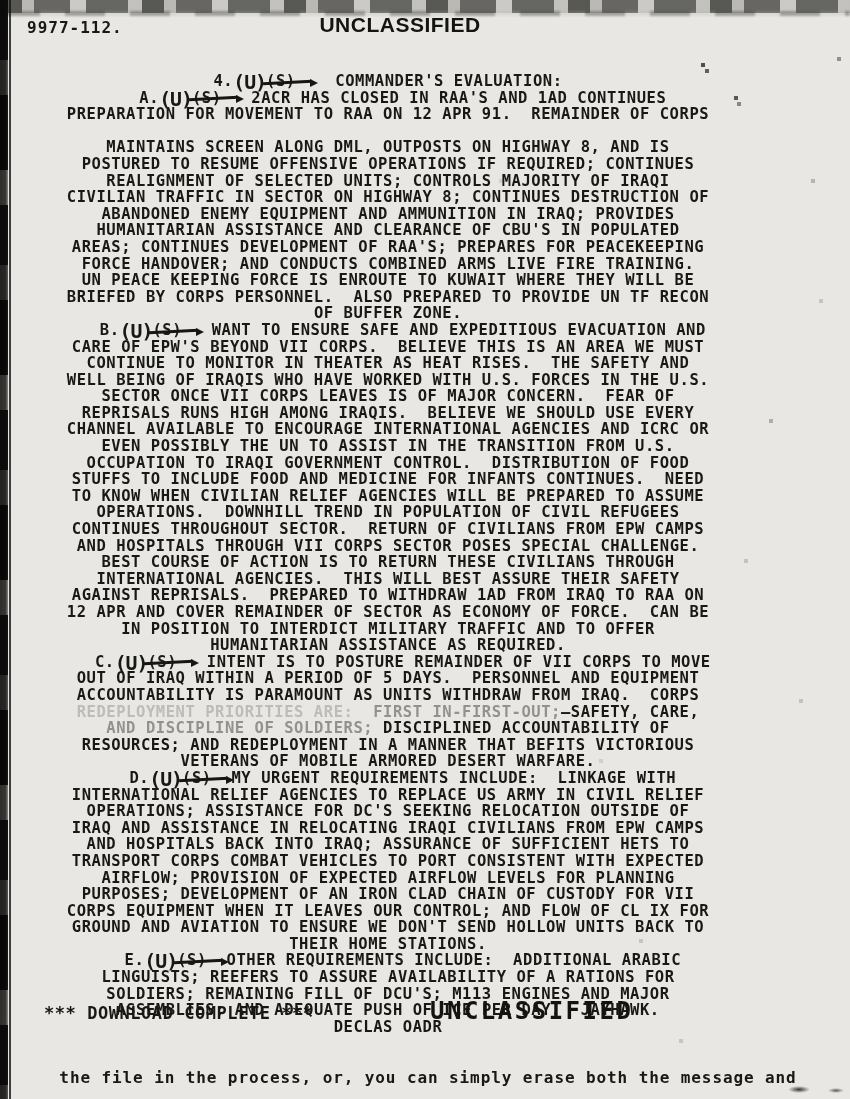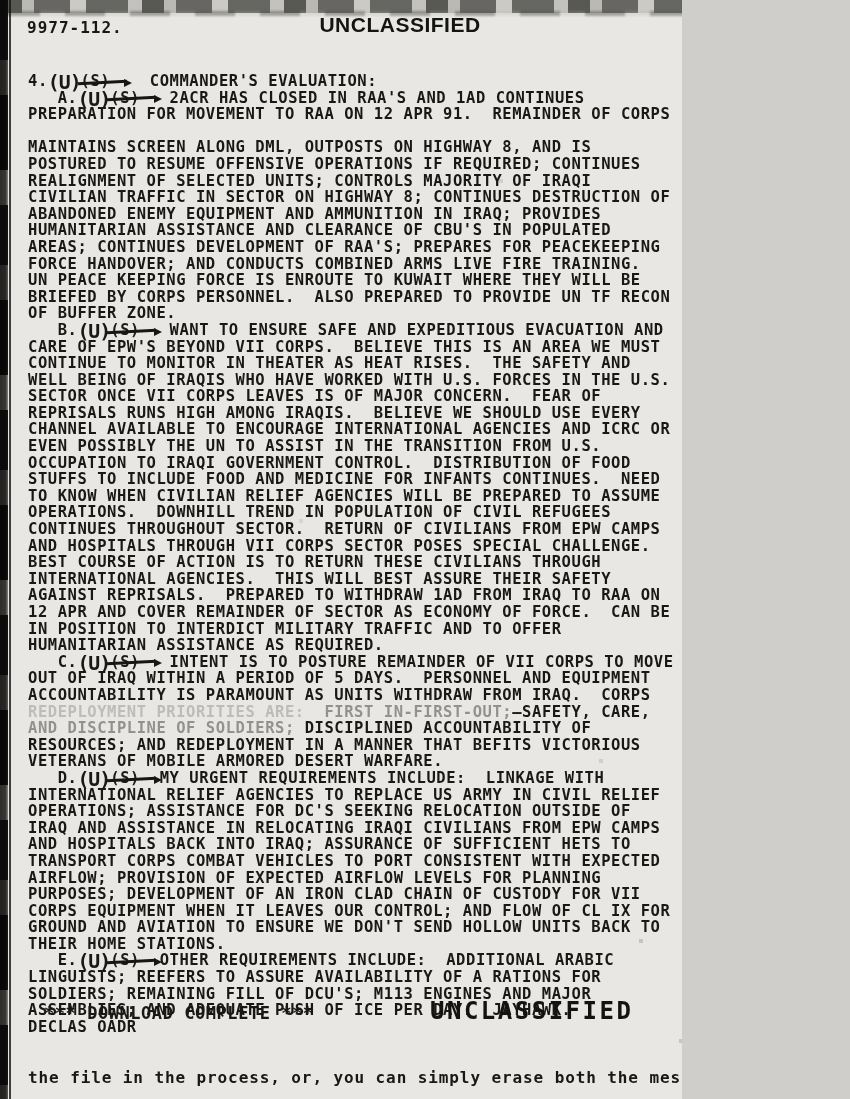--- a/index.html
+++ b/index.html
@@ -1,18 +1,18 @@
 <!DOCTYPE html>
 <html><head>
 <meta charset="utf-8">
 <style>
   html,body{margin:0;padding:0;background:#cfcecb;}
   .page{
     position:relative;
-    width:682px;height:1099px;
+    width:850px;height:1099px;
     background:#e8e7e3;
     overflow:hidden;
     font-family:"DejaVu Sans Mono", monospace;
     color:#181816;
   }
   
   .speckles{position:absolute;top:0;left:0;width:2px;height:2px;background:transparent;
     box-shadow:
       702px 64px 0 1px rgba(40,40,38,.8),
       706px 70px 0 1px rgba(40,40,38,.7),
@@ -70,21 +70,21 @@
     font-family:"Liberation Sans", sans-serif;
     font-size:21px;font-weight:bold;letter-spacing:.5px;
     color:#141412;
   }
   
   .body-text{
     position:absolute;left:28px;top:37px;width:720px;
     font-size:15.5px;font-weight:bold;letter-spacing:.55px;
     white-space:pre;
   }
-  .tline{height:16.6px;line-height:16.6px;}
+  .tline{height:16.6px;line-height:16.6px;text-align:center;}
   .seg-n{}
   .seg-u{
     font-weight:900;font-size:1.28em;letter-spacing:-1px;
     position:relative;top:3px;display:inline-block;line-height:0;
   }
   .seg-s{position:relative;display:inline-block;color:#1c1c1a;}
   .seg-s::before{   
     content:"";position:absolute;left:-3px;right:-16px;top:46%;height:3px;
     background:#161614;transform:rotate(-3deg);
   }

